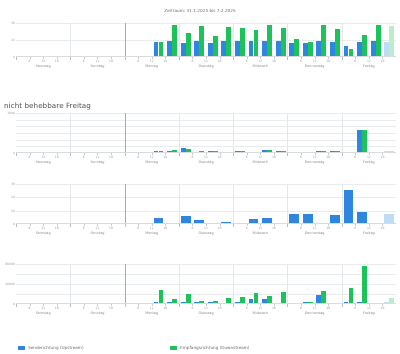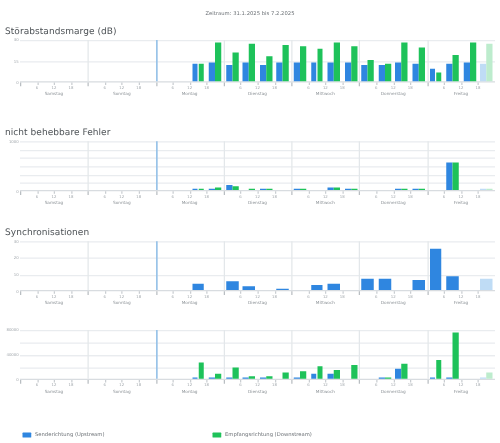--- a/index.html
+++ b/index.html
@@ -112,21 +112,20 @@
 </style>
 </head>
 <body>
 
 <div class="page">
 
   <div class="period">Zeitraum: 31.1.2025 bis 7.2.2025</div>
 
   <div id="charts">
       <div class="chart-block" style="top: 20px;">
-        <div class="chart-title">Störabstandsmarge (dB)</div>
         <div class="plot-wrap">
           <div class="ylabels">
             <div class="ylab" style="top: 34px;">0</div>
             <div class="ylab" style="top: 17px;">15</div>
             <div class="ylab" style="top: 0px;">30</div>
           </div>
           <div class="plot" style="height: 34px;">
             <div class="gridline" style="top: 17px;"></div>
             <div class="gridline" style="top: 0px;"></div>
             <div class="daysep" style="left: 14.2857%;"></div>
@@ -229,21 +228,21 @@
           <div class="xtick" style="left: 89.2857%;"></div>
           <div class="xnum" style="left: 89.2857%;">6</div>
           <div class="xtick" style="left: 92.8571%;"></div>
           <div class="xnum" style="left: 92.8571%;">12</div>
           <div class="xtick" style="left: 96.4286%;"></div>
           <div class="xnum" style="left: 96.4286%;">18</div>
           <div class="xday" style="left: 92.8571%;">Freitag</div>
         </div>
       </div>
       <div class="chart-block" style="top: 101px;">
-        <div class="chart-title">nicht behebbare Fehler</div>
+        <div class="chart-title">nicht behebbare Freitag</div>
         <div class="plot-wrap">
           <div class="ylabels">
             <div class="ylab" style="top: 40px;">0</div>
             <div class="ylab" style="top: 0px;">1000</div>
           </div>
           <div class="plot" style="height: 40px;">
             <div class="gridline" style="top: 0px;"></div>
             <div class="gridline" style="top: 33.3333px;"></div>
             <div class="gridline" style="top: 26.6667px;"></div>
             <div class="gridline" style="top: 20px;"></div>
@@ -336,21 +335,20 @@
           <div class="xtick" style="left: 89.2857%;"></div>
           <div class="xnum" style="left: 89.2857%;">6</div>
           <div class="xtick" style="left: 92.8571%;"></div>
           <div class="xnum" style="left: 92.8571%;">12</div>
           <div class="xtick" style="left: 96.4286%;"></div>
           <div class="xnum" style="left: 96.4286%;">18</div>
           <div class="xday" style="left: 92.8571%;">Freitag</div>
         </div>
       </div>
       <div class="chart-block" style="top: 181px;">
-        <div class="chart-title">Synchronisationen</div>
         <div class="plot-wrap">
           <div class="ylabels">
             <div class="ylab" style="top: 40px;">0</div>
             <div class="ylab" style="top: 26.6667px;">10</div>
             <div class="ylab" style="top: 13.3333px;">20</div>
             <div class="ylab" style="top: 0px;">30</div>
           </div>
           <div class="plot" style="height: 40px;">
             <div class="gridline" style="top: 26.6667px;"></div>
             <div class="gridline" style="top: 13.3333px;"></div>

